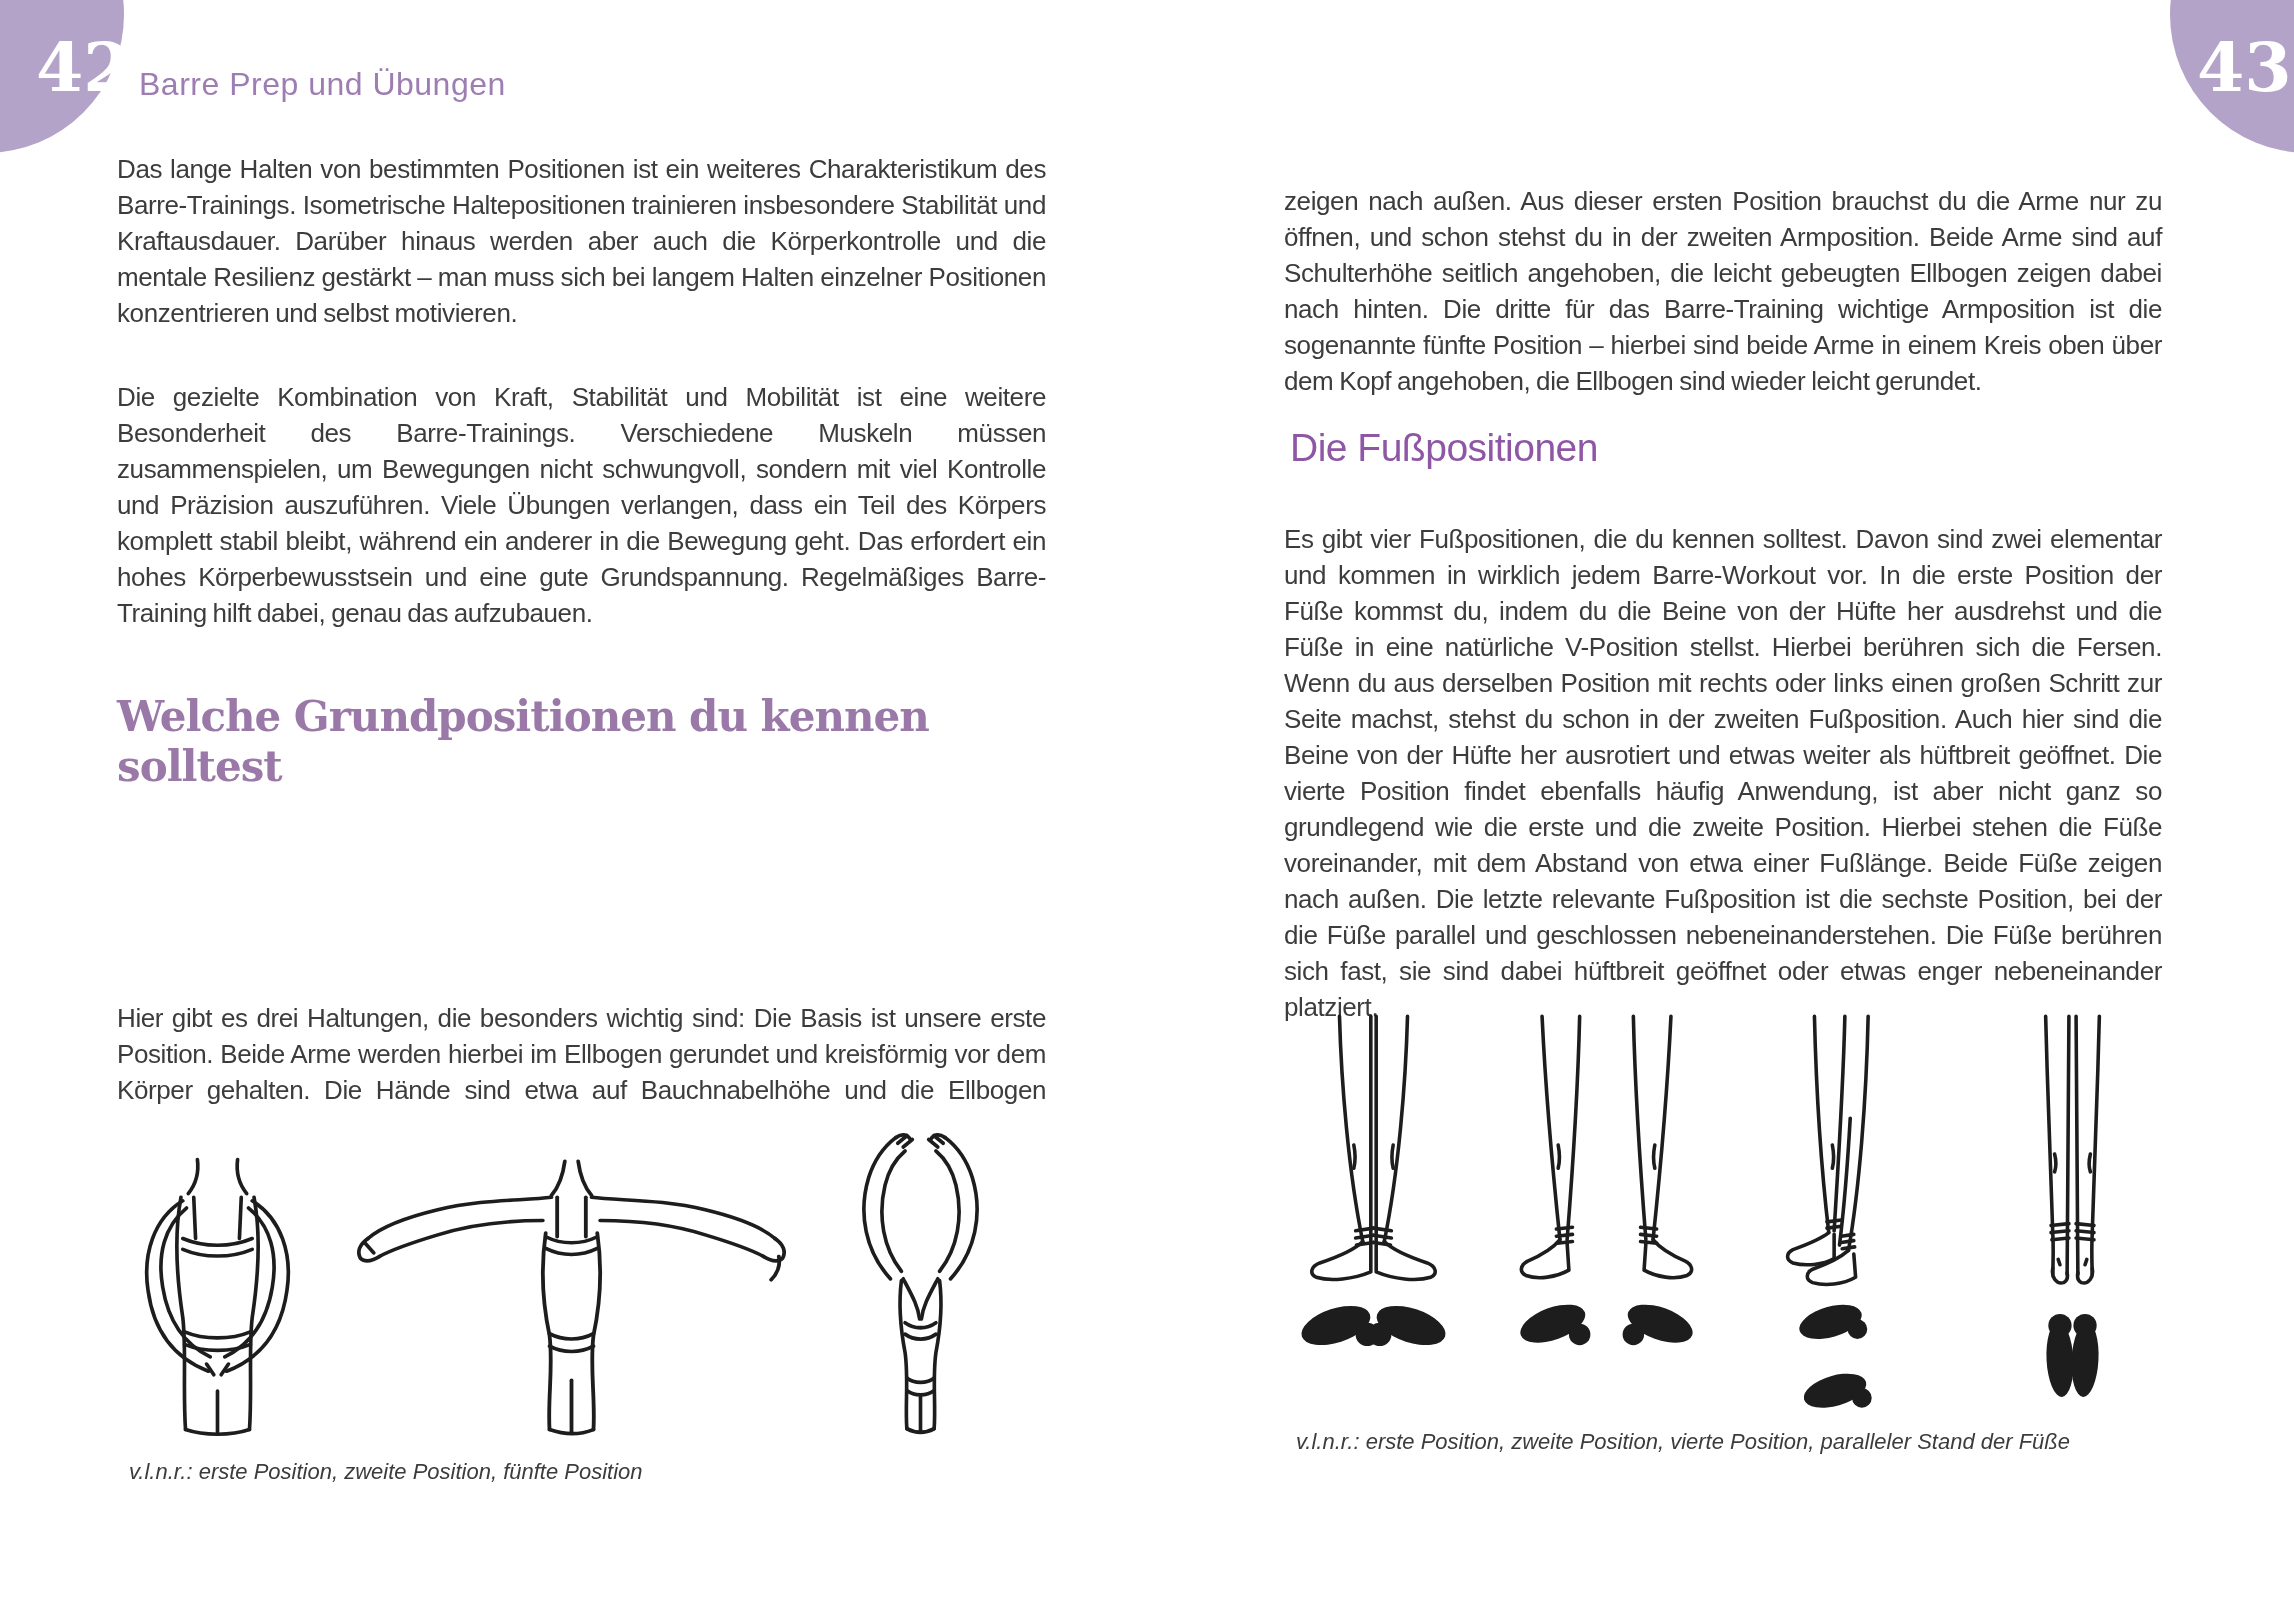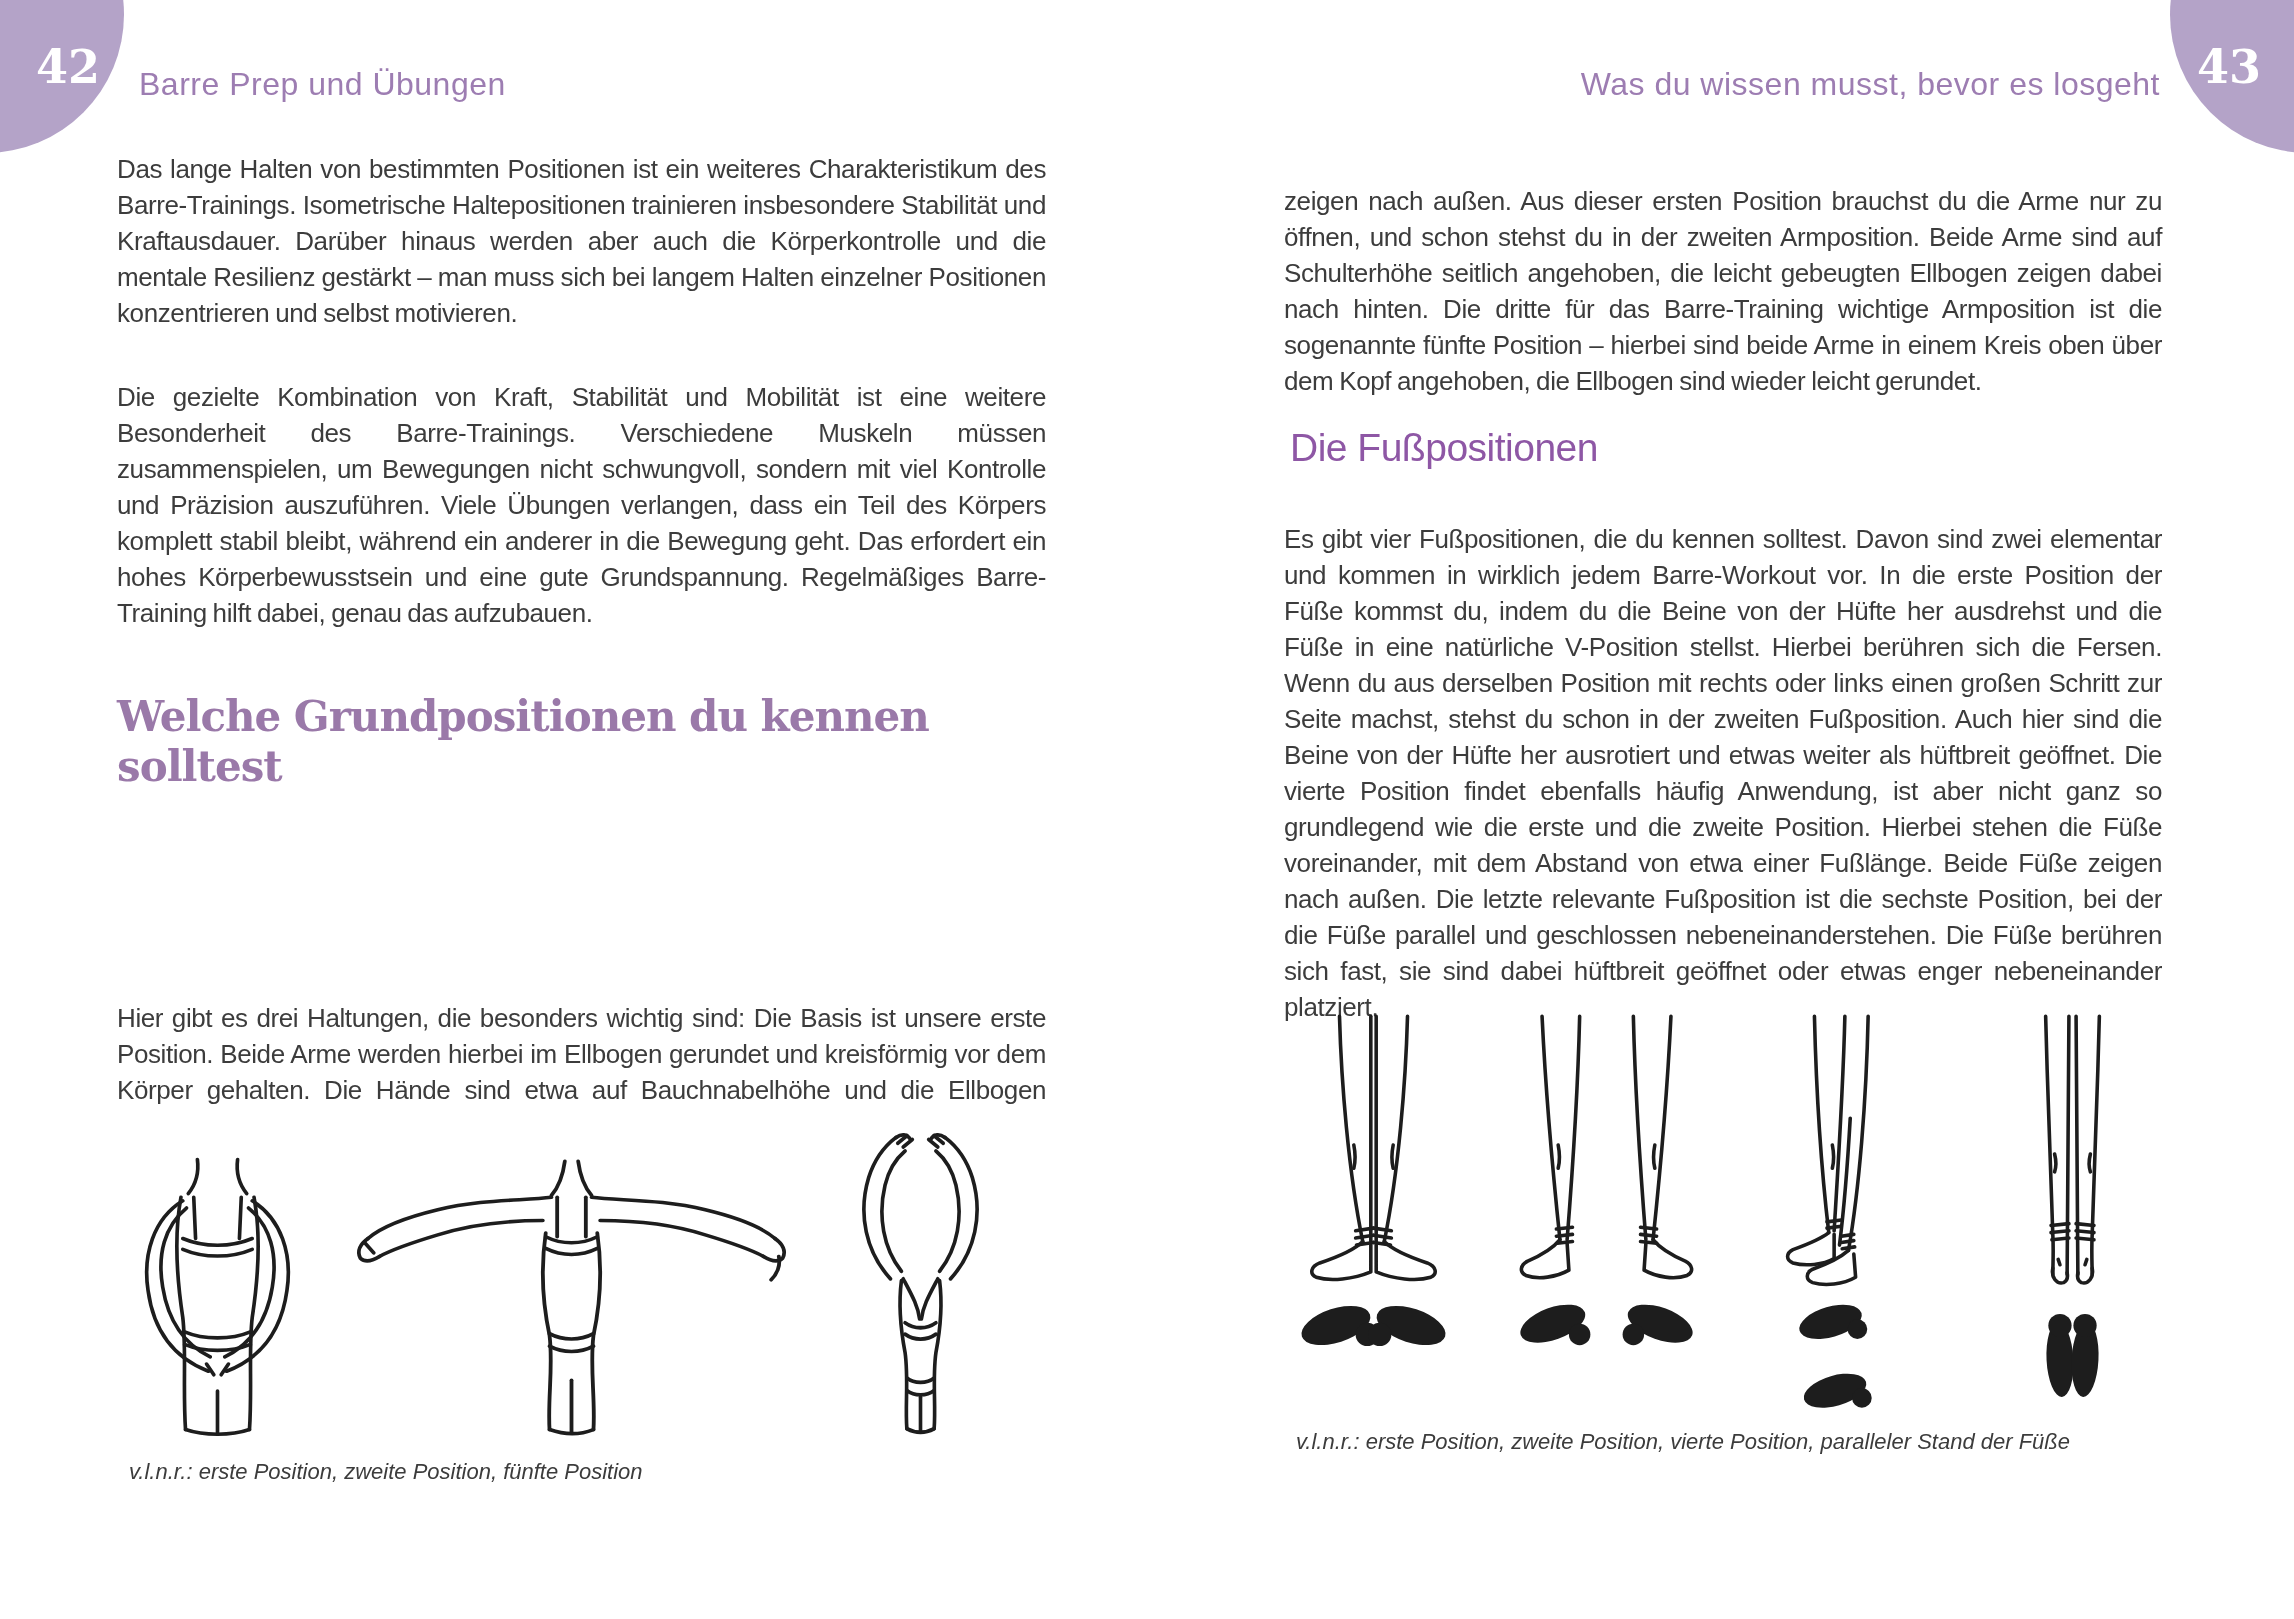--- a/index.html
+++ b/index.html
@@ -22,21 +22,21 @@
   }
   .corner-circle{
     position:absolute;width:277px;height:277px;border-radius:50%;
     background:var(--circle);
   }
   .corner-circle.left{left:-153px;top:-124px;}
   .corner-circle.right{left:2170px;top:-124px;}
   .page-num{
     position:absolute;top:40px;
     font-family:"DejaVu Serif",serif;font-weight:700;
-    font-size:46px;line-height:54px;color:#fff;text-align:center;
+    font-size:68px;line-height:54px;color:#fff;text-align:center;
   }
   .page-num.left{left:36px;}
   .page-num.right{left:2197px;}
   .running-head{
     position:absolute;top:67px;
     font-size:32px;line-height:34px;font-weight:400;
     letter-spacing:0.5px;color:var(--running-header);
   }
   .running-head.left{left:139px;}
   .running-head.right{right:134px;text-align:right;}
@@ -159,21 +159,20 @@
       <path d="M88,216 C98,223 112,223 122,216"></path>
       <path d="M90,262 C98,268 112,268 120,262"></path>
       <path d="M90,275 C98,281 112,281 120,275"></path>
     </svg>
   </div>
 
   <p class="caption" style="left:117px;top:1445px">v.l.n.r.: erste Position, zweite Position, fünfte Position</p>
 
   <div class="corner-circle right"></div>
   <div class="page-num right">43</div>
-  <div class="running-head right">Was du wissen musst, bevor es losgeht</div>
 
   <p class="body-block col-r" style="top:151px">zeigen nach außen. Aus dieser ersten Position brauchst du die Arme nur zu öffnen, und schon stehst du in der zweiten Armposition. Beide Arme sind auf Schulterhöhe seitlich angehoben, die leicht gebeugten Ellbogen zeigen dabei nach hinten. Die dritte für das Barre-Training wichtige Armposition ist die sogenannte fünfte Position – hierbei sind beide Arme in einem Kreis oben über dem Kopf angehoben, die Ellbogen sind wieder leicht gerundet.</p>
 
   <h3 class="sub-heading" style="left:1284px;top:419px">Die Fußpositionen</h3>
 
   <p class="body-block col-r" style="top:489px">Es gibt vier Fußpositionen, die du kennen solltest. Davon sind zwei elementar und kommen in wirklich jedem Barre-Workout vor. In die erste Position der Füße kommst du, indem du die Beine von der Hüfte her ausdrehst und die Füße in eine natürliche V-Position stellst. Hierbei berühren sich die Fersen. Wenn du aus derselben Position mit rechts oder links einen großen Schritt zur Seite machst, stehst du schon in der zweiten Fußposition. Auch hier sind die Beine von der Hüfte her ausrotiert und etwas weiter als hüftbreit geöffnet. Die vierte Position findet ebenfalls häufig Anwendung, ist aber nicht ganz so grundlegend wie die erste und die zweite Position. Hierbei stehen die Füße voreinander, mit dem Abstand von etwa einer Fußlänge. Beide Füße zeigen nach außen. Die letzte relevante Fußposition ist die sechste Position, bei der die Füße parallel und geschlossen nebeneinanderstehen. Die Füße berühren sich fast, sie sind dabei hüftbreit geöffnet oder etwas enger nebeneinander platziert.</p>
 
   <div class="figures feet">
     <svg class="fig art" width="179" height="411" viewBox="0 0 200 460" preserveAspectRatio="none">
       <path d="M62,6 C64,80 72,180 88,258"></path>

